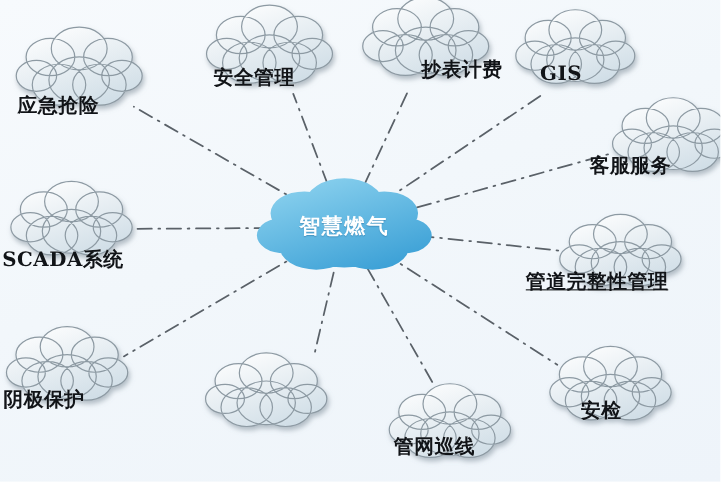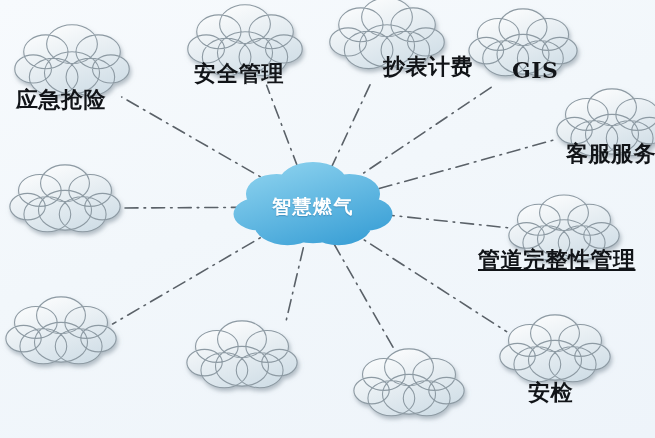--- a/index.html
+++ b/index.html
@@ -37,21 +37,21 @@
     position: absolute;
     left: 0;
     top: 0;
   }
   .node-label {
     position: absolute;
     white-space: nowrap;
     font-family: "DejaVu Serif", "Liberation Serif", serif;
     font-weight: bold;
     color: #111418;
-    font-size: 22px;
+    font-size: 18px;
     letter-spacing: 0.5px;
     line-height: 1;
     text-shadow: 0 0 1px rgba(255,255,255,0.6);
   }
   .center-node {
     position: absolute;
   }
   .center-text {
     position: absolute;
     left: 0;
@@ -161,40 +161,40 @@
               <filter id="sat3-sh" x="-30%" y="-30%" width="170%" height="180%">
                 <feDropShadow dx="1.5" dy="3" stdDeviation="2.2" flood-color="#7b8a96" flood-opacity="0.55"></feDropShadow>
               </filter>
             </defs>
             <g transform="translate(6,6)" filter="url(#sat3-sh)">
               <path d="M 27.03 15.180000000000001 a 23.97 18.3018 0 1 0 47.94 0 a 23.97 18.3018 0 1 0 -47.94 0 M 5.406000000000002 22.44 a 20.91 15.965399999999999 0 1 0 41.82 0 a 20.91 15.965399999999999 0 1 0 -41.82 0 M 54.774 22.44 a 20.91 15.965399999999999 0 1 0 41.82 0 a 20.91 15.965399999999999 0 1 0 -41.82 0 M -3.0599999999999987 38.61 a 17.34 13.2396 0 1 0 34.68 0 a 17.34 13.2396 0 1 0 -34.68 0 M 70.38 38.61 a 17.34 13.2396 0 1 0 34.68 0 a 17.34 13.2396 0 1 0 -34.68 0 M 10.710000000000004 46.199999999999996 a 22.95 17.523 0 1 0 45.9 0 a 22.95 17.523 0 1 0 -45.9 0 M 45.39 46.199999999999996 a 22.95 17.523 0 1 0 45.9 0 a 22.95 17.523 0 1 0 -45.9 0 M 24.99 42.24 a 26.01 19.8594 0 1 0 52.02 0 a 26.01 19.8594 0 1 0 -52.02 0 " fill="url(#sat3)" fill-rule="nonzero" stroke="#8d9aa3" stroke-width="1.1"></path>
             </g>
           </svg>
         </div>
       </div>
-      <div class="node-label" style="left: 512px; top: 59px;">GIS</div>
+      <div class="node-label" style="left: 491px; top: 59px;">GIS</div>
       <div class="node" style="left: 560px; top: 92px; width: 104px; height: 66px;">
         <div class="node-cloud" style="width: 104px; height: 66px;">
           <svg width="116" height="78" viewBox="0 0 116 78" style="position: absolute; left: -6px; top: -6px; overflow: visible;">
             <defs>
               <linearGradient id="sat4" x1="0.15" y1="0" x2="0.75" y2="1">
                 <stop offset="0%" stop-color="#ffffff"></stop>
                 <stop offset="100%" stop-color="#cfdde6"></stop>
               </linearGradient>
               <filter id="sat4-sh" x="-30%" y="-30%" width="170%" height="180%">
                 <feDropShadow dx="1.5" dy="3" stdDeviation="2.2" flood-color="#7b8a96" flood-opacity="0.55"></feDropShadow>
               </filter>
             </defs>
             <g transform="translate(6,6)" filter="url(#sat4-sh)">
               <path d="M 27.560000000000002 15.180000000000001 a 24.439999999999998 18.3018 0 1 0 48.879999999999995 0 a 24.439999999999998 18.3018 0 1 0 -48.879999999999995 0 M 5.5120000000000005 22.44 a 21.32 15.965399999999999 0 1 0 42.64 0 a 21.32 15.965399999999999 0 1 0 -42.64 0 M 55.848000000000006 22.44 a 21.32 15.965399999999999 0 1 0 42.64 0 a 21.32 15.965399999999999 0 1 0 -42.64 0 M -3.1199999999999974 38.61 a 17.68 13.2396 0 1 0 35.36 0 a 17.68 13.2396 0 1 0 -35.36 0 M 71.75999999999999 38.61 a 17.68 13.2396 0 1 0 35.36 0 a 17.68 13.2396 0 1 0 -35.36 0 M 10.919999999999998 46.199999999999996 a 23.400000000000002 17.523 0 1 0 46.800000000000004 0 a 23.400000000000002 17.523 0 1 0 -46.800000000000004 0 M 46.28 46.199999999999996 a 23.400000000000002 17.523 0 1 0 46.800000000000004 0 a 23.400000000000002 17.523 0 1 0 -46.800000000000004 0 M 25.48 42.24 a 26.52 19.8594 0 1 0 53.04 0 a 26.52 19.8594 0 1 0 -53.04 0 " fill="url(#sat4)" fill-rule="nonzero" stroke="#8d9aa3" stroke-width="1.1"></path>
             </g>
           </svg>
         </div>
       </div>
-      <div class="node-label" style="left: 566px; top: 142px;">客服服务</div>
+      <div class="node-label" style="left: 536px; top: 142px;">客服服务</div>
       <div class="node" style="left: 512px; top: 198px; width: 104px; height: 64px;">
         <div class="node-cloud" style="width: 104px; height: 64px;">
           <svg width="116" height="76" viewBox="0 0 116 76" style="position: absolute; left: -6px; top: -6px; overflow: visible;">
             <defs>
               <linearGradient id="sat5" x1="0.15" y1="0" x2="0.75" y2="1">
                 <stop offset="0%" stop-color="#ffffff"></stop>
                 <stop offset="100%" stop-color="#cfdde6"></stop>
               </linearGradient>
               <filter id="sat5-sh" x="-30%" y="-30%" width="170%" height="180%">
                 <feDropShadow dx="1.5" dy="3" stdDeviation="2.2" flood-color="#7b8a96" flood-opacity="0.55"></feDropShadow>
@@ -218,39 +218,40 @@
               <filter id="sat6-sh" x="-30%" y="-30%" width="170%" height="180%">
                 <feDropShadow dx="1.5" dy="3" stdDeviation="2.2" flood-color="#7b8a96" flood-opacity="0.55"></feDropShadow>
               </filter>
             </defs>
             <g transform="translate(6,6)" filter="url(#sat6-sh)">
               <path d="M 27.560000000000002 15.180000000000001 a 24.439999999999998 18.3018 0 1 0 48.879999999999995 0 a 24.439999999999998 18.3018 0 1 0 -48.879999999999995 0 M 5.5120000000000005 22.44 a 21.32 15.965399999999999 0 1 0 42.64 0 a 21.32 15.965399999999999 0 1 0 -42.64 0 M 55.848000000000006 22.44 a 21.32 15.965399999999999 0 1 0 42.64 0 a 21.32 15.965399999999999 0 1 0 -42.64 0 M -3.1199999999999974 38.61 a 17.68 13.2396 0 1 0 35.36 0 a 17.68 13.2396 0 1 0 -35.36 0 M 71.75999999999999 38.61 a 17.68 13.2396 0 1 0 35.36 0 a 17.68 13.2396 0 1 0 -35.36 0 M 10.919999999999998 46.199999999999996 a 23.400000000000002 17.523 0 1 0 46.800000000000004 0 a 23.400000000000002 17.523 0 1 0 -46.800000000000004 0 M 46.28 46.199999999999996 a 23.400000000000002 17.523 0 1 0 46.800000000000004 0 a 23.400000000000002 17.523 0 1 0 -46.800000000000004 0 M 25.48 42.24 a 26.52 19.8594 0 1 0 53.04 0 a 26.52 19.8594 0 1 0 -53.04 0 " fill="url(#sat6)" fill-rule="nonzero" stroke="#8d9aa3" stroke-width="1.1"></path>
             </g>
           </svg>
         </div>
       </div>
-      <div class="node-label" style="left: 528px; top: 365px; margin-top: 16px;">安检</div>
+      <div class="node-label" style="left: 528px; top: 365px;">安检</div>
       <div class="node" style="left: 357px; top: 352px; width: 104px; height: 66px;">
         <div class="node-cloud" style="width: 104px; height: 66px;">
           <svg width="116" height="78" viewBox="0 0 116 78" style="position: absolute; left: -6px; top: -6px; overflow: visible;">
             <defs>
               <linearGradient id="sat7" x1="0.15" y1="0" x2="0.75" y2="1">
                 <stop offset="0%" stop-color="#ffffff"></stop>
                 <stop offset="100%" stop-color="#cfdde6"></stop>
               </linearGradient>
               <filter id="sat7-sh" x="-30%" y="-30%" width="170%" height="180%">
                 <feDropShadow dx="1.5" dy="3" stdDeviation="2.2" flood-color="#7b8a96" flood-opacity="0.55"></feDropShadow>
               </filter>
             </defs>
             <g transform="translate(6,6)" filter="url(#sat7-sh)">
               <path d="M 27.560000000000002 15.180000000000001 a 24.439999999999998 18.3018 0 1 0 48.879999999999995 0 a 24.439999999999998 18.3018 0 1 0 -48.879999999999995 0 M 5.5120000000000005 22.44 a 21.32 15.965399999999999 0 1 0 42.64 0 a 21.32 15.965399999999999 0 1 0 -42.64 0 M 55.848000000000006 22.44 a 21.32 15.965399999999999 0 1 0 42.64 0 a 21.32 15.965399999999999 0 1 0 -42.64 0 M -3.1199999999999974 38.61 a 17.68 13.2396 0 1 0 35.36 0 a 17.68 13.2396 0 1 0 -35.36 0 M 71.75999999999999 38.61 a 17.68 13.2396 0 1 0 35.36 0 a 17.68 13.2396 0 1 0 -35.36 0 M 10.919999999999998 46.199999999999996 a 23.400000000000002 17.523 0 1 0 46.800000000000004 0 a 23.400000000000002 17.523 0 1 0 -46.800000000000004 0 M 46.28 46.199999999999996 a 23.400000000000002 17.523 0 1 0 46.800000000000004 0 a 23.400000000000002 17.523 0 1 0 -46.800000000000004 0 M 25.48 42.24 a 26.52 19.8594 0 1 0 53.04 0 a 26.52 19.8594 0 1 0 -53.04 0 " fill="url(#sat7)" fill-rule="nonzero" stroke="#8d9aa3" stroke-width="1.1"></path>
             </g>
           </svg>
         </div>
       </div>
+      <div class="node-label" style="left: 358px; top: 398px;">管网巡线</div>
       <div class="node" style="left: 190px; top: 324px; width: 104px; height: 66px;">
         <div class="node-cloud" style="width: 104px; height: 66px;">
           <svg width="116" height="78" viewBox="0 0 116 78" style="position: absolute; left: -6px; top: -6px; overflow: visible;">
             <defs>
               <linearGradient id="sat8" x1="0.15" y1="0" x2="0.75" y2="1">
                 <stop offset="0%" stop-color="#ffffff"></stop>
                 <stop offset="100%" stop-color="#cfdde6"></stop>
               </linearGradient>
               <filter id="sat8-sh" x="-30%" y="-30%" width="170%" height="180%">
                 <feDropShadow dx="1.5" dy="3" stdDeviation="2.2" flood-color="#7b8a96" flood-opacity="0.55"></feDropShadow>
@@ -273,38 +274,40 @@
               <filter id="sat9-sh" x="-30%" y="-30%" width="170%" height="180%">
                 <feDropShadow dx="1.5" dy="3" stdDeviation="2.2" flood-color="#7b8a96" flood-opacity="0.55"></feDropShadow>
               </filter>
             </defs>
             <g transform="translate(6,6)" filter="url(#sat9-sh)">
               <path d="M 27.560000000000002 15.180000000000001 a 24.439999999999998 18.3018 0 1 0 48.879999999999995 0 a 24.439999999999998 18.3018 0 1 0 -48.879999999999995 0 M 5.5120000000000005 22.44 a 21.32 15.965399999999999 0 1 0 42.64 0 a 21.32 15.965399999999999 0 1 0 -42.64 0 M 55.848000000000006 22.44 a 21.32 15.965399999999999 0 1 0 42.64 0 a 21.32 15.965399999999999 0 1 0 -42.64 0 M -3.1199999999999974 38.61 a 17.68 13.2396 0 1 0 35.36 0 a 17.68 13.2396 0 1 0 -35.36 0 M 71.75999999999999 38.61 a 17.68 13.2396 0 1 0 35.36 0 a 17.68 13.2396 0 1 0 -35.36 0 M 10.919999999999998 46.199999999999996 a 23.400000000000002 17.523 0 1 0 46.800000000000004 0 a 23.400000000000002 17.523 0 1 0 -46.800000000000004 0 M 46.28 46.199999999999996 a 23.400000000000002 17.523 0 1 0 46.800000000000004 0 a 23.400000000000002 17.523 0 1 0 -46.800000000000004 0 M 25.48 42.24 a 26.52 19.8594 0 1 0 53.04 0 a 26.52 19.8594 0 1 0 -53.04 0 " fill="url(#sat9)" fill-rule="nonzero" stroke="#8d9aa3" stroke-width="1.1"></path>
             </g>
           </svg>
         </div>
       </div>
+      <div class="node-label" style="left: 3px; top: 355px;">阴极保护</div>
       <div class="node" style="left: 13px; top: 168px; width: 104px; height: 66px;">
         <div class="node-cloud" style="width: 104px; height: 66px;">
           <svg width="116" height="78" viewBox="0 0 116 78" style="position: absolute; left: -6px; top: -6px; overflow: visible;">
             <defs>
               <linearGradient id="sat10" x1="0.15" y1="0" x2="0.75" y2="1">
                 <stop offset="0%" stop-color="#ffffff"></stop>
                 <stop offset="100%" stop-color="#cfdde6"></stop>
               </linearGradient>
               <filter id="sat10-sh" x="-30%" y="-30%" width="170%" height="180%">
                 <feDropShadow dx="1.5" dy="3" stdDeviation="2.2" flood-color="#7b8a96" flood-opacity="0.55"></feDropShadow>
               </filter>
             </defs>
             <g transform="translate(6,6)" filter="url(#sat10-sh)">
               <path d="M 27.560000000000002 15.180000000000001 a 24.439999999999998 18.3018 0 1 0 48.879999999999995 0 a 24.439999999999998 18.3018 0 1 0 -48.879999999999995 0 M 5.5120000000000005 22.44 a 21.32 15.965399999999999 0 1 0 42.64 0 a 21.32 15.965399999999999 0 1 0 -42.64 0 M 55.848000000000006 22.44 a 21.32 15.965399999999999 0 1 0 42.64 0 a 21.32 15.965399999999999 0 1 0 -42.64 0 M -3.1199999999999974 38.61 a 17.68 13.2396 0 1 0 35.36 0 a 17.68 13.2396 0 1 0 -35.36 0 M 71.75999999999999 38.61 a 17.68 13.2396 0 1 0 35.36 0 a 17.68 13.2396 0 1 0 -35.36 0 M 10.919999999999998 46.199999999999996 a 23.400000000000002 17.523 0 1 0 46.800000000000004 0 a 23.400000000000002 17.523 0 1 0 -46.800000000000004 0 M 46.28 46.199999999999996 a 23.400000000000002 17.523 0 1 0 46.800000000000004 0 a 23.400000000000002 17.523 0 1 0 -46.800000000000004 0 M 25.48 42.24 a 26.52 19.8594 0 1 0 53.04 0 a 26.52 19.8594 0 1 0 -53.04 0 " fill="url(#sat10)" fill-rule="nonzero" stroke="#8d9aa3" stroke-width="1.1"></path>
             </g>
           </svg>
         </div>
       </div>
+      <div class="node-label" style="left: 2px; top: 228px;">SCADA系统</div>
     </div>
 
   <div class="center-node" style="left: 238px; top: 166px; width: 150px; height: 82px;">
     <svg width="162" height="94" viewBox="0 0 162 94" style="position: absolute; left: -6px; top: -6px; overflow: visible;">
         <defs>
           <linearGradient id="ctrgrad" x1="0.15" y1="0" x2="0.75" y2="1">
             <stop offset="0%" stop-color="#8ed3ef"></stop>
             <stop offset="100%" stop-color="#3ba0d6"></stop>
           </linearGradient>
         </defs>

